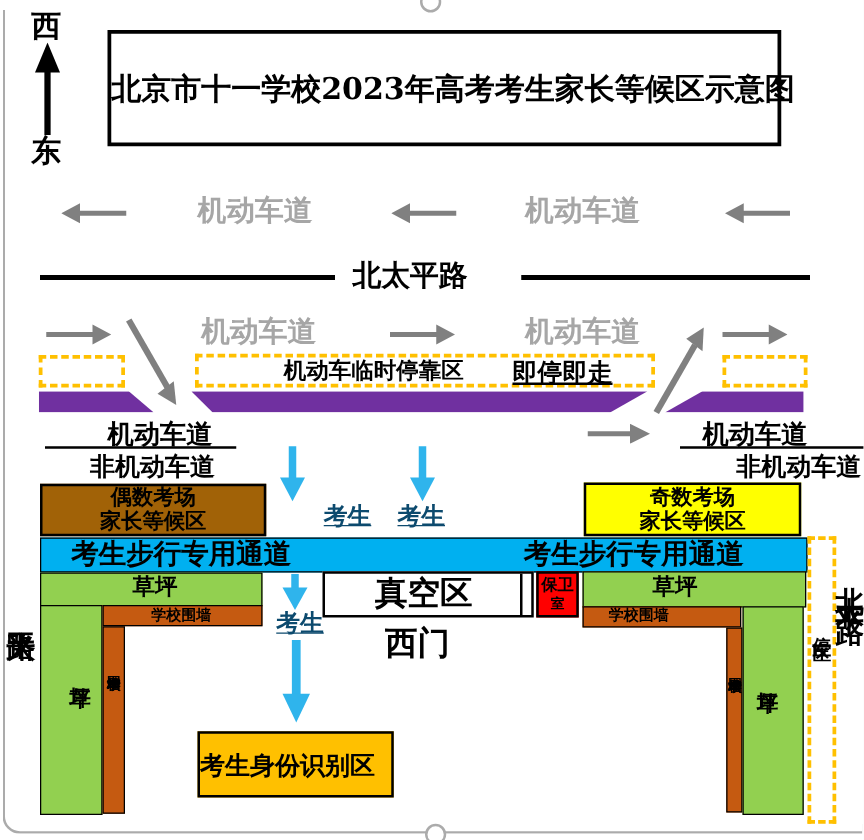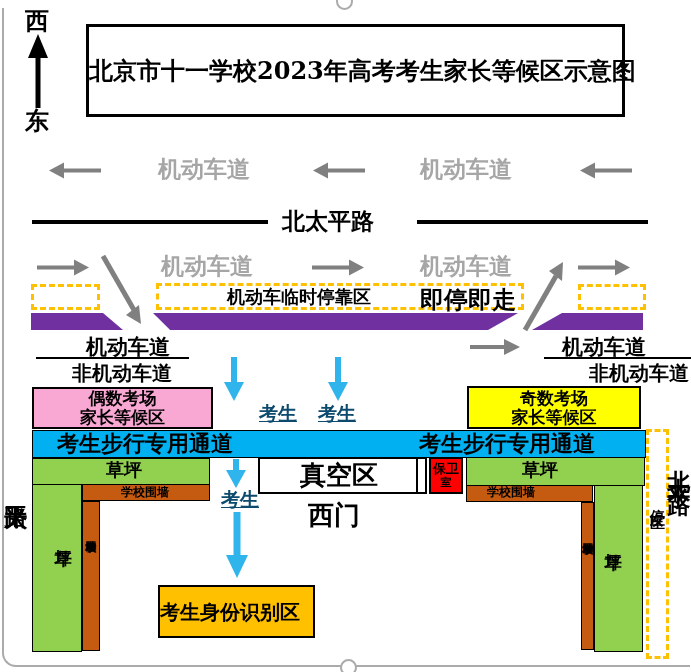--- a/index.html
+++ b/index.html
@@ -67,21 +67,21 @@
     </svg>
   <div class="lbl gray serif" style="left:420px;top:253px;font-size:23px;">机动车道</div>
   <svg class="abs" style="left:577px;top:259px" width="53" height="17">
     <line x1="1" y1="8.5" x2="40" y2="8.5" stroke="#808080" stroke-width="4"></line>
       <polygon points="38,0.5 38,16.5 53,8.5" fill="#808080"></polygon>
     </svg>
 
   <div class="dashed" style="left:31px;top:284px;width:69px;height:26px;"></div>
   <div class="dashed" style="left:156px;top:283px;width:368px;height:27px;"></div>
   <div class="lbl" style="left:227px;top:287px;font-size:18px;">机动车临时停靠区</div>
-  <div class="lbl" style="left:420px;top:287px;font-size:24px;">即停即走</div>
+  <div class="lbl" style="left:410px;top:287px;font-size:20px;text-decoration:underline;">即停即走</div>
   <div class="dashed" style="left:578px;top:284px;width:68px;height:26px;"></div>
 
   <div class="fill" style="left:31px;top:313px;width:92px;height:17px;background:#7030A0;clip-path:polygon(0 0,72px 0,92px 100%,0 100%);"></div>
   <div class="fill" style="left:153px;top:313px;width:365px;height:17px;background:#7030A0;clip-path:polygon(0 0,100% 0,91.8% 100%,4.7% 100%);"></div>
   <div class="fill" style="left:532px;top:313px;width:111px;height:17px;background:#7030A0;clip-path:polygon(27% 0,100% 0,100% 100%,0 100%);"></div>
 
   <svg class="abs" style="left:95px;top:252px" width="58" height="78">
     <line x1="8" y1="4" x2="39" y2="58" stroke="#808080" stroke-width="5"></line>
     <polygon points="46,72 31,63 44,53" fill="#808080"></polygon>
     </svg>
@@ -94,21 +94,21 @@
   <div class="fill" style="left:36px;top:357px;width:153px;height:2px;background:#000;"></div>
   <svg class="abs" style="left:470px;top:339px" width="50" height="16">
     <line x1="0" y1="8" x2="36" y2="8" stroke="#808080" stroke-width="4"></line>
       <polygon points="34,0 34,16 50,8" fill="#808080"></polygon>
     </svg>
   <div class="lbl serif" style="left:562px;top:335px;font-size:21px;">机动车道</div>
   <div class="fill" style="left:544px;top:357px;width:147px;height:2px;background:#000;"></div>
   <div class="lbl serif" style="left:72px;top:362px;font-size:20px;">非机动车道</div>
   <div class="lbl serif" style="left:589px;top:362px;font-size:20px;">非机动车道</div>
 
-  <div class="bx col" style="left:32px;top:387px;width:181px;height:42px;background:#f9a8d4;">
+  <div class="bx col" style="left:32px;top:387px;width:181px;height:42px;background:#a16207;">
     <span class="lbl" style="position:static;font-size:17px;">偶数考场</span>
     <span class="lbl" style="position:static;font-size:17px;">家长等候区</span>
   </div>
   <div class="bx col" style="left:467px;top:386px;width:174px;height:43px;background:#FFFF00;">
     <span class="lbl" style="position:static;font-size:17px;">奇数考场</span>
     <span class="lbl" style="position:static;font-size:17px;">家长等候区</span>
   </div>
 
   <svg class="abs" style="left:221px;top:355px" width="26" height="47">
     <line x1="13" y1="2" x2="13" y2="29" stroke="#2FB4EC" stroke-width="6"></line>

